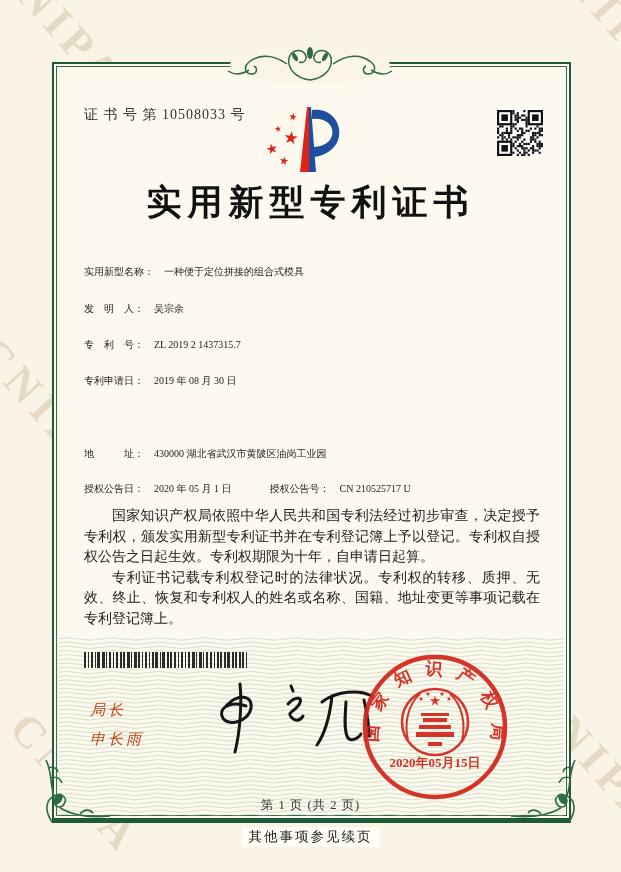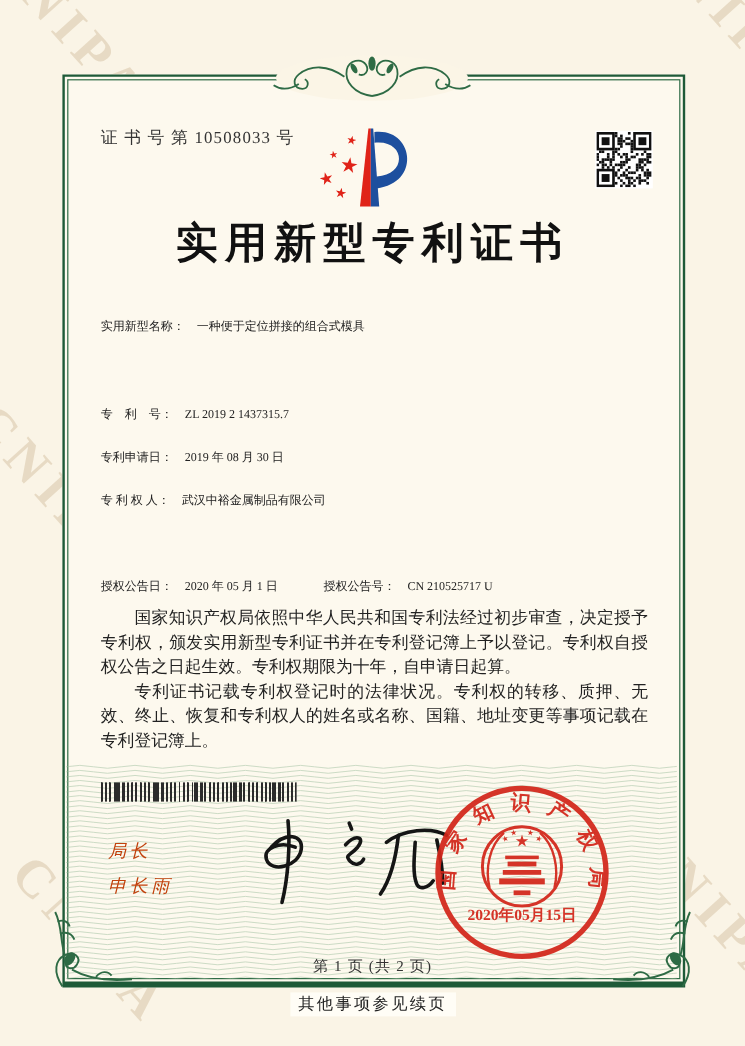--- a/index.html
+++ b/index.html
@@ -315,28 +315,31 @@
         <rect x="1.05" y="30.450000000000003" width="12.600000000000001" height="12.600000000000001" fill="none" stroke="#111" stroke-width="2.1"></rect>
         <rect x="4.2" y="33.6" width="6.300000000000001" height="6.300000000000001"></rect>
       </g>
   </svg>
 
   <div class="title">实用新型专利证书</div>
 
   <div class="frow" style="top:265px;">
     <span class="flabel">实用新型名称：</span><span class="fval">一种便于定位拼接的组合式模具</span>
   </div>
+  <div class="frow" style="top:302px;">
+    <span class="flabel">发　明　人：</span><span class="fval">吴宗余</span>
+  </div>
   <div class="frow" style="top:338px;">
     <span class="flabel">专　利　号：</span><span class="fval">ZL 2019 2 1437315.7</span>
   </div>
   <div class="frow" style="top:374px;">
     <span class="flabel">专利申请日：</span><span class="fval">2019 年 08 月 30 日</span>
   </div>
-  <div class="frow" style="top:410px;">
-    <span class="flabel">专 利 权 人：</span><span class="fval">武汉中裕金属制品有限公司</span>
+  <div class="frow" style="top:447px;">
+    <span class="flabel">地　　　址：</span><span class="fval">430000 湖北省武汉市黄陂区油岗工业园</span>
   </div>
   <div class="frow" style="top:482px;">
     <span class="flabel">授权公告日：</span><span class="fval">2020 年 05 月 1 日</span><span class="fpair2"><span class="flabel">授权公告号：</span><span class="fval">CN 210525717 U</span></span>
   </div>
 
   <div class="paras">
     <p>国家知识产权局依照中华人民共和国专利法经过初步审查，决定授予专利权，颁发实用新型专利证书并在专利登记簿上予以登记。专利权自授权公告之日起生效。专利权期限为十年，自申请日起算。</p>
     <p>专利证书记载专利权登记时的法律状况。专利权的转移、质押、无效、终止、恢复和专利权人的姓名或名称、国籍、地址变更等事项记载在专利登记簿上。</p>
   </div>
 

